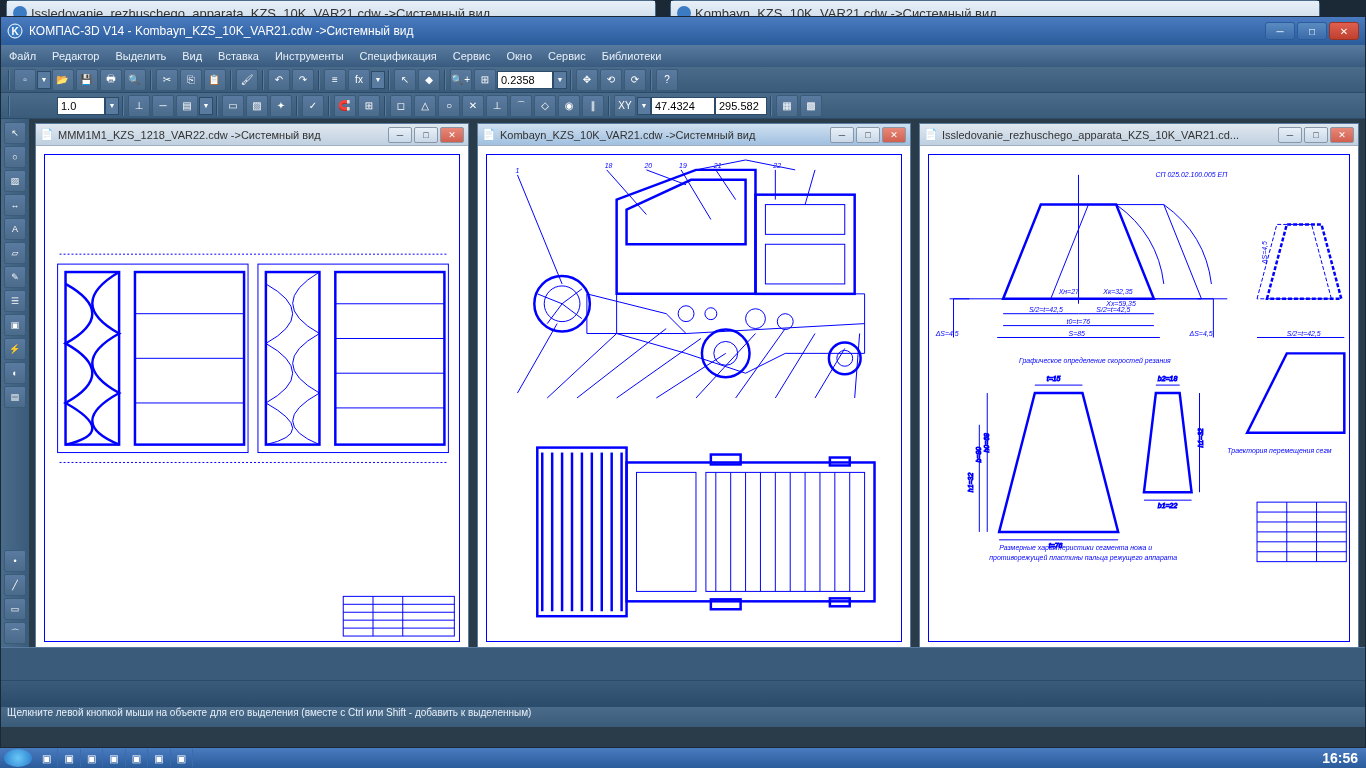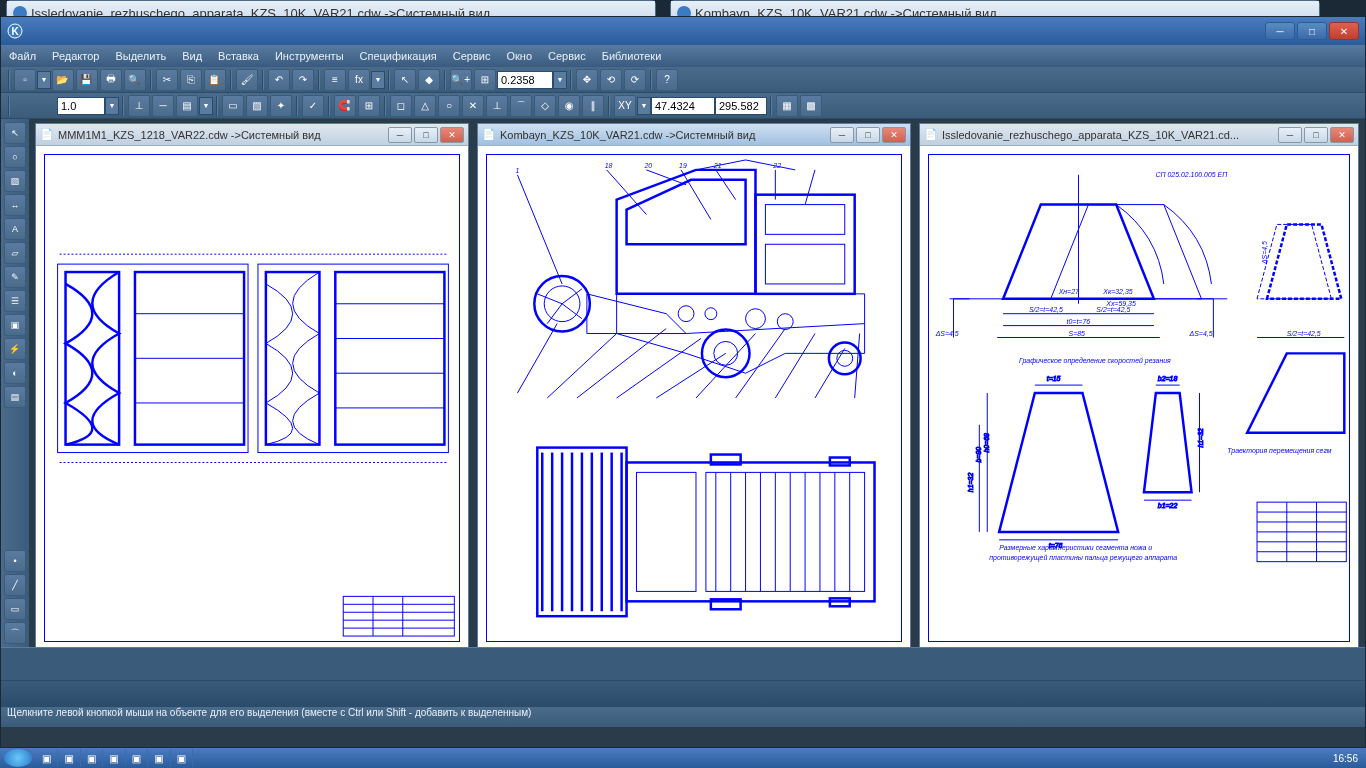--- a/index.html
+++ b/index.html
@@ -54,21 +54,21 @@
 .blueprint-text { fill: #0000ff; font-size: 7px; font-style: italic; }
 
 
 .bottom-tabs { position: absolute; bottom: 66px; left: 0; right: 0; height: 34px; background: #3a5b7a; border-top: 1px solid #5a7ba0; border-bottom: 1px solid #2a4b6a; }
 .status-bar { position: absolute; bottom: 20px; left: 0; right: 0; height: 20px; background: linear-gradient(#4a6b8a, #3a5b7a); display: flex; align-items: flex-start; padding: 0 6px; font-size: 10px; color: #e8f0f8; }
 .status-bar2 { position: absolute; bottom: 40px; left: 0; right: 0; height: 26px; background: linear-gradient(#3a5b7a, #2a4b6a); }
 
 
 .taskbar { position: absolute; bottom: 0; left: 0; right: 0; height: 20px; background: linear-gradient(#4a7bc0, #2a5b9a); display: flex; align-items: center; overflow: hidden; }
 .task-item { height: 18px; padding: 0 6px; font-size: 10px; color: #fff; display: flex; align-items: center; border-right: 1px solid #3a6baa; }
-.task-clock { margin-left: auto; padding: 0 8px; font-size: 10px; color: #fff; }
+.task-clock { margin-left: auto; padding: 0 8px; font-size: 14px; color: #fff; font-weight: bold; }
 .start-btn { width: 28px; height: 18px; background: radial-gradient(circle, #68c8f8, #2878c8); border-radius: 50%; margin: 0 4px; }
 </style>
 </head>
 <body>
 
 <div class="bg-window" style="left:6px; top:0; width:650px; height:24px;">
   <div class="bg-titlebar">
     <span class="bg-icon"></span>
     <span>Issledovanie_rezhuschego_apparata_KZS_10K_VAR21.cdw -&gt;Системный вид</span>
   </div>
@@ -82,20 +82,21 @@
 
 <div class="main-window">
 
   <div class="titlebar">
     <span class="titlebar-icon">
       <svg width="16" height="16">
           <circle cx="8" cy="8" r="7" fill="#3a7bc4" stroke="#fff"></circle>
           <text x="8" y="12" text-anchor="middle" fill="#fff" font-size="10" font-weight="bold">K</text>
         </svg>
     </span>
+    <span>КОМПАС-3D V14 - Kombayn_KZS_10K_VAR21.cdw -&gt;Системный вид</span>
     <div class="win-controls">
       <div class="win-btn">─</div>
       <div class="win-btn">□</div>
       <div class="win-btn close">✕</div>
     </div>
   </div>
 
   <div class="menubar">
     <div class="menu-item">Файл</div>
     <div class="menu-item">Редактор</div>

